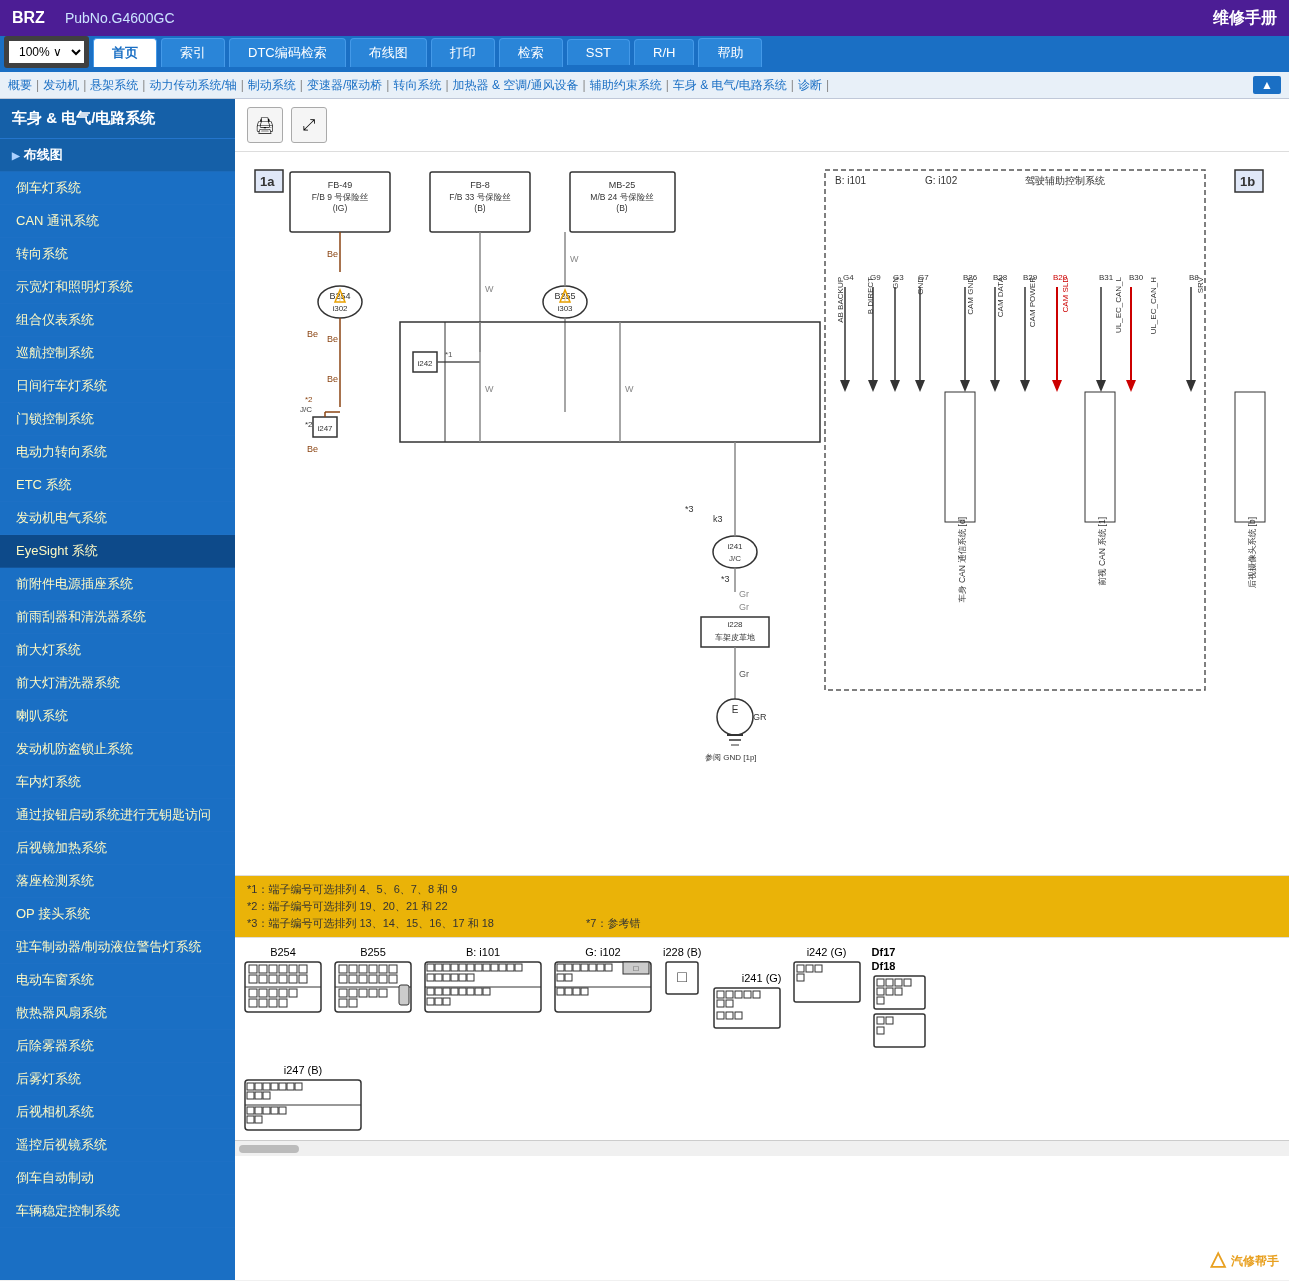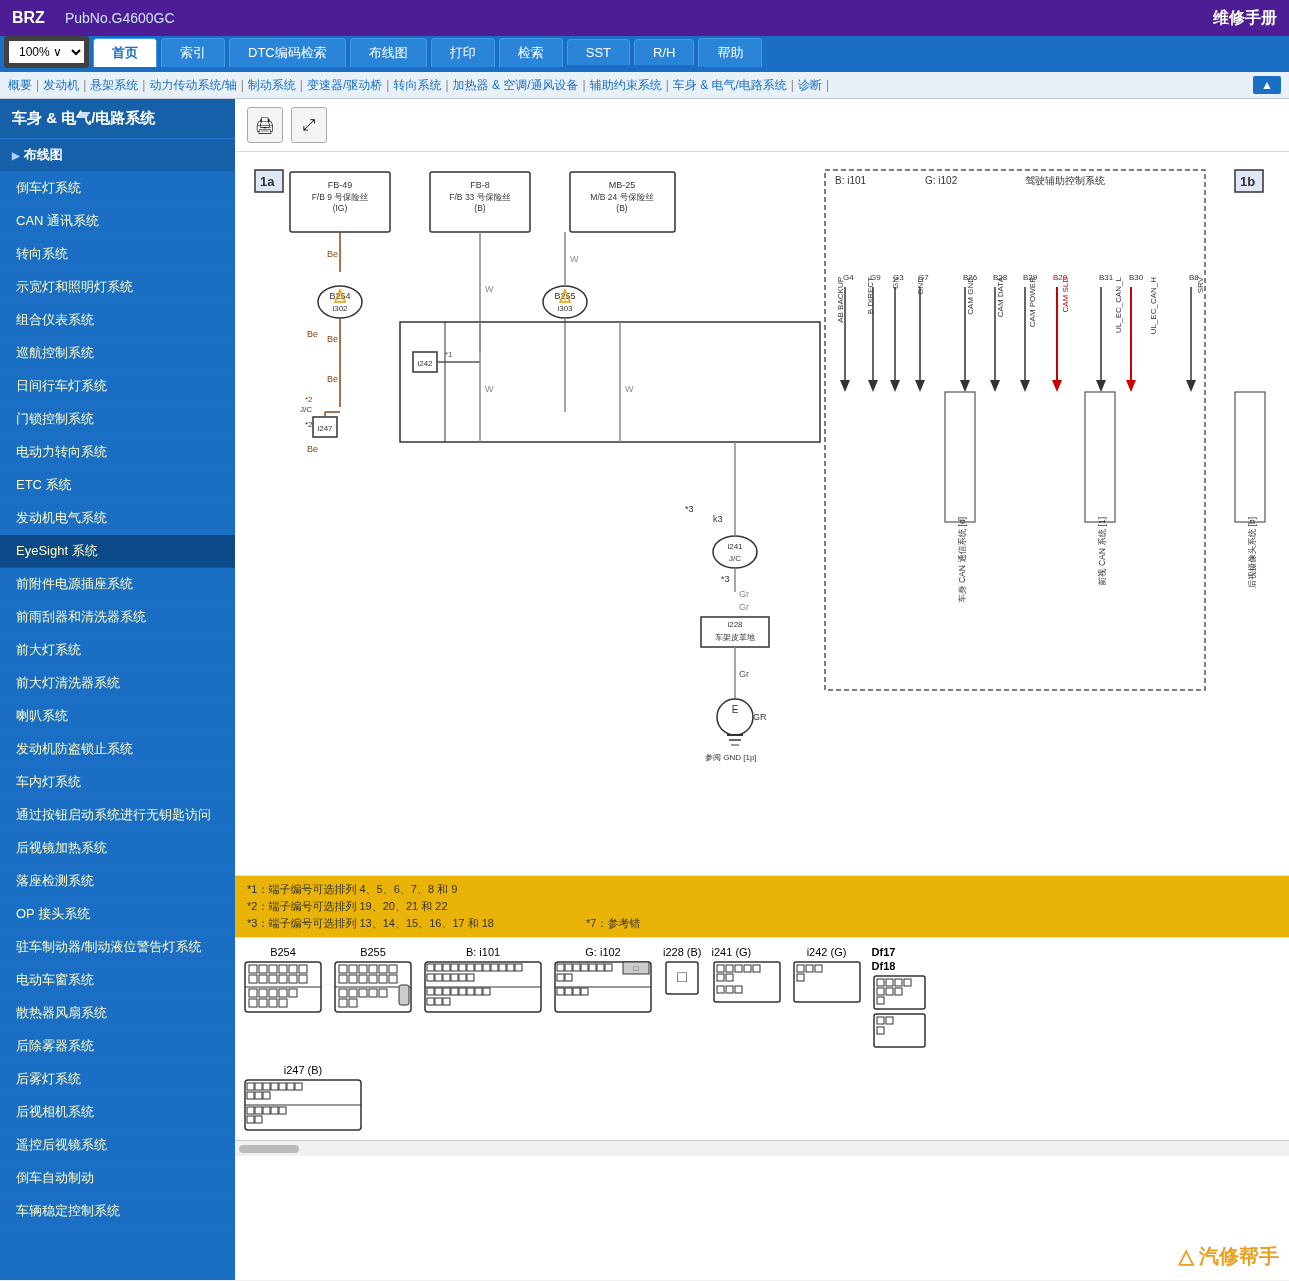--- a/index.html
+++ b/index.html
@@ -502,21 +502,21 @@
       </div>
 
       <div style="display:inline-block; text-align:center;">
         <div style="font-size:11px; margin-bottom:2px;">i228 (B)</div>
         <svg width="36" height="36">
           <rect x="2" y="2" width="32" height="32" fill="white" stroke="#333" stroke-width="1.5" rx="2"></rect>
           <text x="18" y="22" font-size="16" text-anchor="middle" fill="#333">□</text>
         </svg>
       </div>
 
-      <div style="display:inline-block; text-align:left;">
+      <div style="display:inline-block; text-align:right;margin-top:26px;">
         <div style="font-size:11px; margin-bottom:2px;">i241 (G)</div>
         <svg width="70" height="45">
           <rect x="2" y="2" width="66" height="40" fill="white" stroke="#333" stroke-width="1.5" rx="2"></rect>
           <g fill="white" stroke="#333" stroke-width="1">
             <rect x="5" y="5" width="7" height="7"></rect>
               <rect x="14" y="5" width="7" height="7"></rect>
             <rect x="23" y="5" width="7" height="7"></rect>
               <rect x="32" y="5" width="7" height="7"></rect>
             <rect x="41" y="5" width="7" height="7"></rect>
             <rect x="5" y="14" width="7" height="7"></rect>
@@ -590,20 +590,20 @@
               <rect x="36" y="29" width="7" height="7"></rect>
             <rect x="4" y="38" width="7" height="7"></rect>
               <rect x="12" y="38" width="7" height="7"></rect>
           </g>
         </svg>
       </div>
     </div>
 
     <div id="bottom-watermark">
       <span style="color:#e8a020; font-size:20px;">△</span>
-      <span style="color:#e8a020; font-size:20px; font-weight:bold;"> 汽修帮手</span>
+      <span style="color:#e8a020; font-size:12px; font-weight:bold;"> 汽修帮手</span>
     </div>
 
     <div style="height:16px; background:#f0f0f0; border-top:1px solid #ccc; display:flex; align-items:center; padding:0 4px;">
       <div style="width:60px; height:8px; background:#bbb; border-radius:4px; cursor:pointer;"></div>
     </div>
   </div>
 </div>
 
 </body></html>

